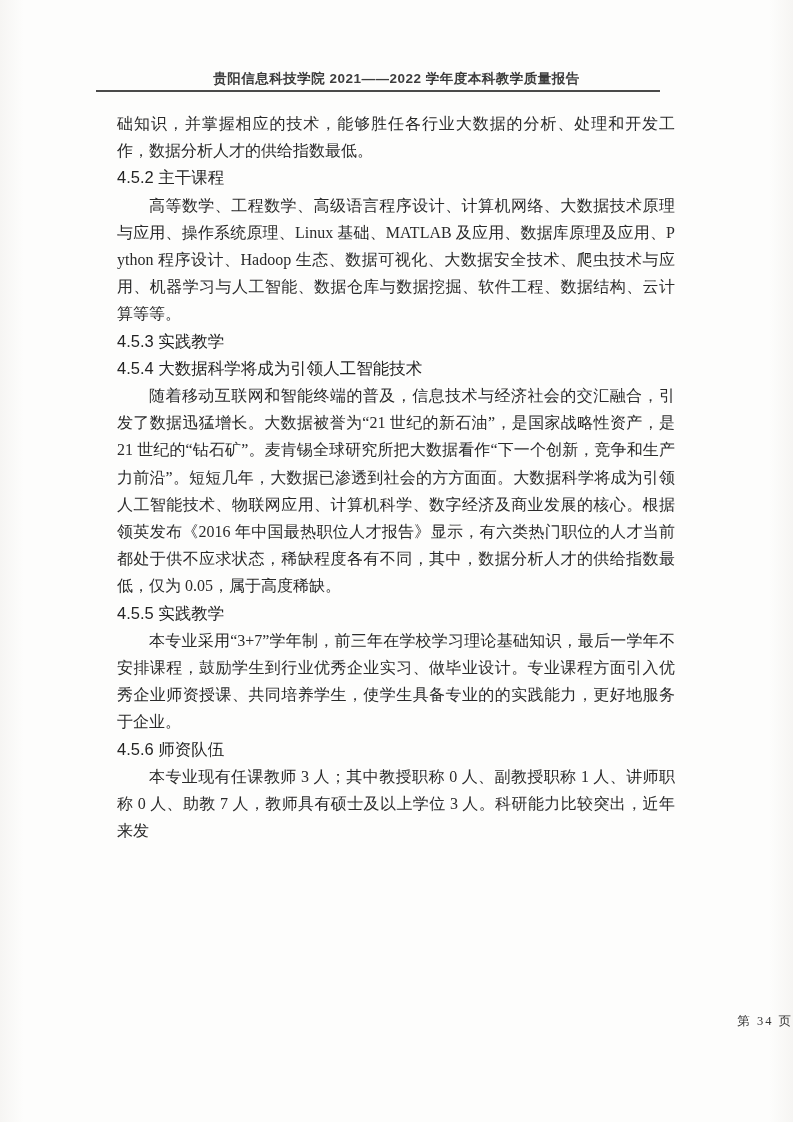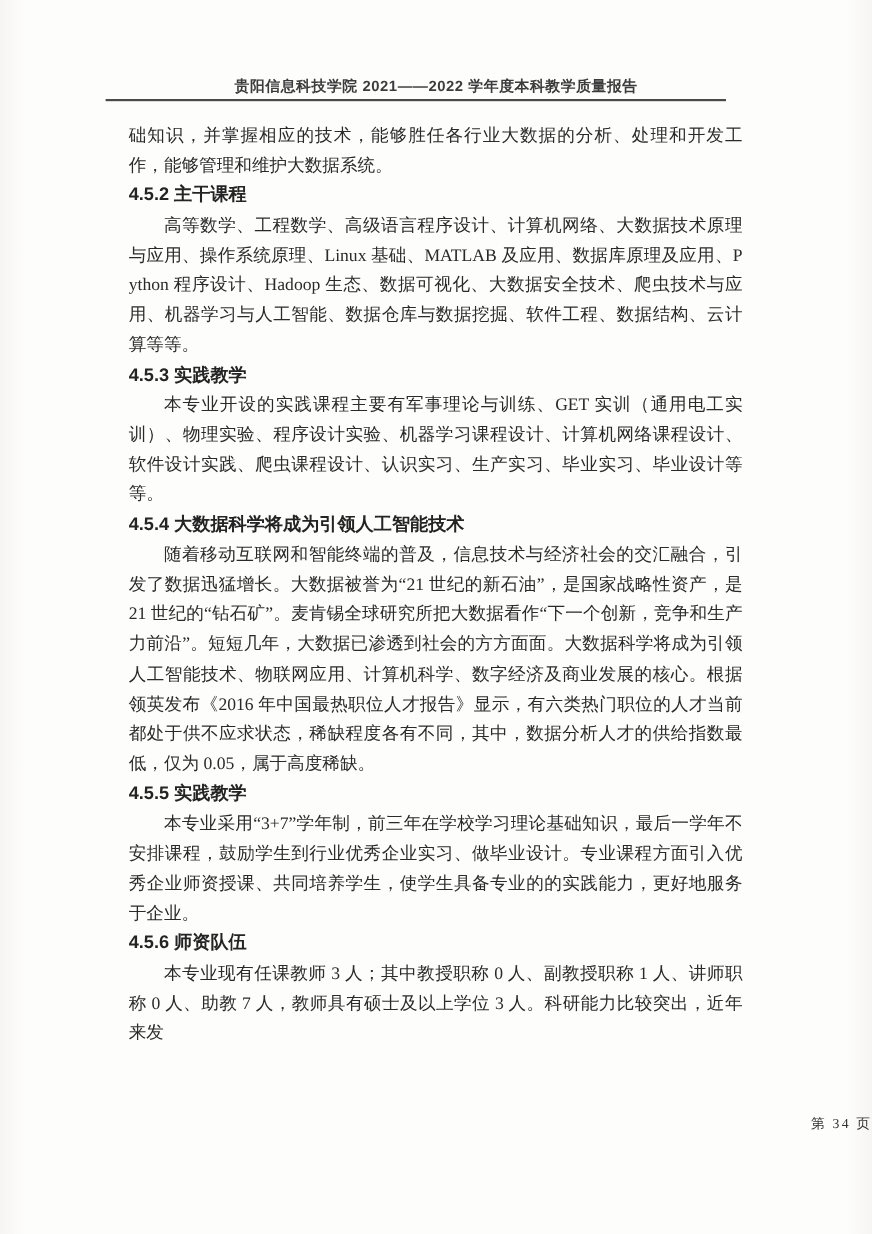--- a/index.html
+++ b/index.html
@@ -52,21 +52,21 @@
     margin: 0;
     text-indent: 2em;
     word-break: break-all;
   }
   .content p.cont {
     text-indent: 0;
   }
   .content h3 {
     margin: 0;
     font-size: 16.5px;
-    font-weight: 700;
+    font-weight: 400;
     font-family: "Liberation Sans", "DejaVu Sans", sans-serif;
     color: #242424;
     text-align: left;
     line-height: 27.2px;
   }
   .page-footer {
     position: absolute;
     top: 1013px;
     left: 0;
     width: 100%;
@@ -79,25 +79,24 @@
 </head>
 <body>
 
 <div class="page">
 
   <div class="page-header-title">贵阳信息科技学院 2021——2022 学年度本科教学质量报告</div>
 
   <div class="header-rule"></div>
 
   <main class="content">
-    <p class="cont">础知识，并掌握相应的技术，能够胜任各行业大数据的分析、处理和开发工作，能够管理和维护大数据系统。</p>
+    <p class="cont">础知识，并掌握相应的技术，能够胜任各行业大数据的分析、处理和开发工作，数据分析人才的供给指数最低。</p>
     <h3>4.5.2 主干课程</h3>
     <p>高等数学、工程数学、高级语言程序设计、计算机网络、大数据技术原理与应用、操作系统原理、Linux 基础、MATLAB 及应用、数据库原理及应用、Python 程序设计、Hadoop 生态、数据可视化、大数据安全技术、爬虫技术与应用、机器学习与人工智能、数据仓库与数据挖掘、软件工程、数据结构、云计算等等。</p>
     <h3>4.5.3 实践教学</h3>
-    <p>本专业开设的实践课程主要有军事理论与训练、GET 实训（通用电工实训）、物理实验、程序设计实验、机器学习课程设计、计算机网络课程设计、软件设计实践、爬虫课程设计、认识实习、生产实习、毕业实习、毕业设计等等。</p>
     <h3>4.5.4 大数据科学将成为引领人工智能技术</h3>
     <p>随着移动互联网和智能终端的普及，信息技术与经济社会的交汇融合，引发了数据迅猛增长。大数据被誉为“21 世纪的新石油”，是国家战略性资产，是 21 世纪的“钻石矿”。麦肯锡全球研究所把大数据看作“下一个创新，竞争和生产力前沿”。短短几年，大数据已渗透到社会的方方面面。大数据科学将成为引领人工智能技术、物联网应用、计算机科学、数字经济及商业发展的核心。根据领英发布《2016 年中国最热职位人才报告》显示，有六类热门职位的人才当前都处于供不应求状态，稀缺程度各有不同，其中，数据分析人才的供给指数最低，仅为 0.05，属于高度稀缺。</p>
     <h3>4.5.5 实践教学</h3>
     <p>本专业采用“3+7”学年制，前三年在学校学习理论基础知识，最后一学年不安排课程，鼓励学生到行业优秀企业实习、做毕业设计。专业课程方面引入优秀企业师资授课、共同培养学生，使学生具备专业的的实践能力，更好地服务于企业。</p>
     <h3>4.5.6 师资队伍</h3>
     <p>本专业现有任课教师 3 人；其中教授职称 0 人、副教授职称 1 人、讲师职称 0 人、助教 7 人，教师具有硕士及以上学位 3 人。科研能力比较突出，近年来发</p>
   </main>
 
   <div class="page-footer">第 34 页</div>
 

